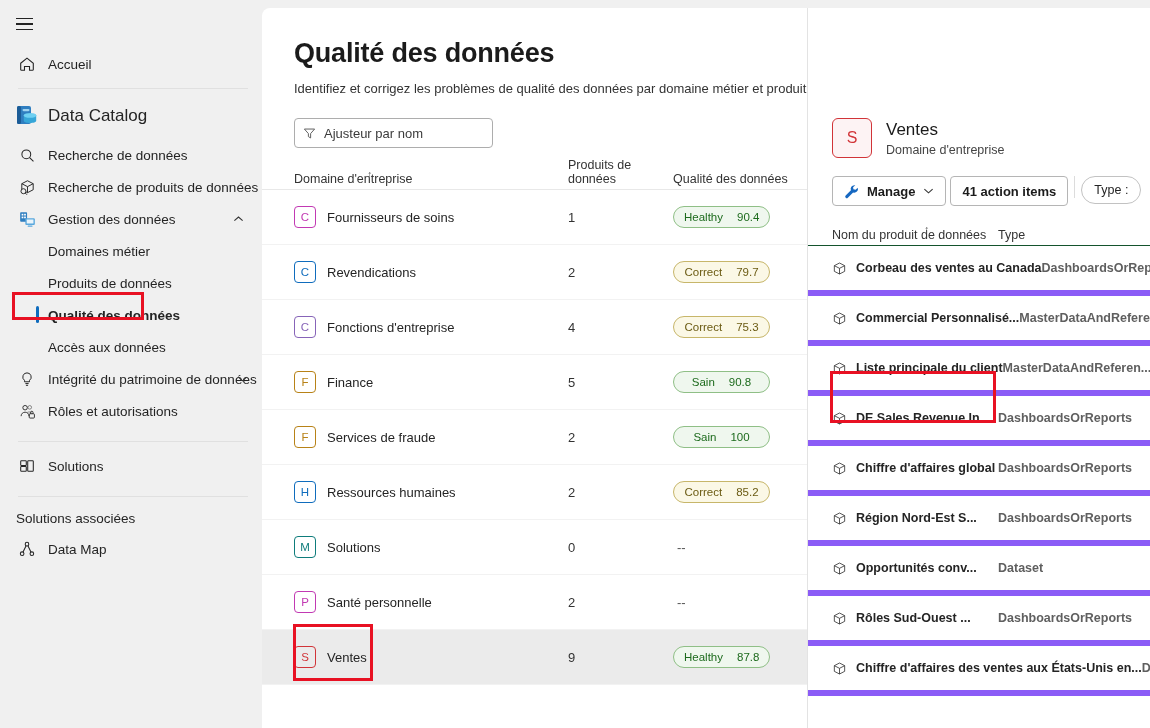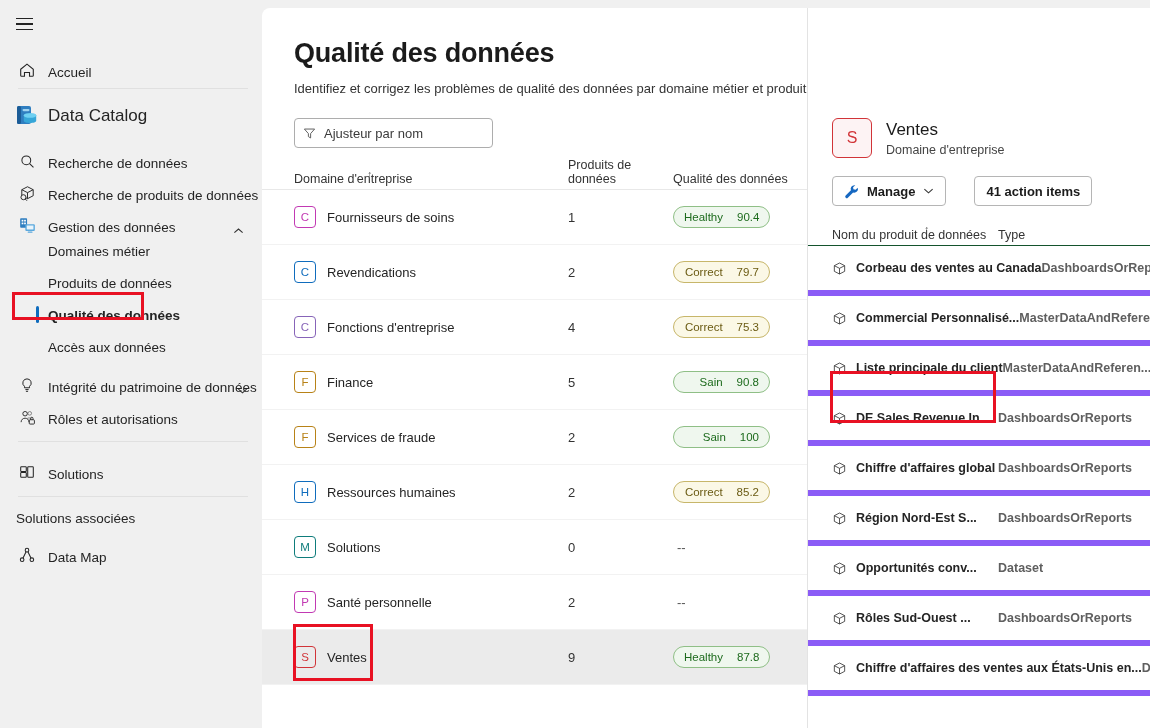--- a/index.html
+++ b/index.html
@@ -20,21 +20,21 @@
     padding: 0;
   }
   .hamburger {
     width: 32px; height: 32px; margin: 8px 0 0 8px;
     display: flex; flex-direction: column; justify-content: center;
     align-items: center; gap: 4px; cursor: pointer; border-radius: 4px;
   }
   .hamburger span { display:block; width: 17px; height: 1.5px; background: #242424; }
 
   .nav-item {
-    display: flex; align-items: flex-end; height: 32px;
+    display: flex; align-items: center; height: 32px;
     margin: 0 8px; padding-left: 9px; border-radius: 4px;
     cursor: pointer; font-size: 13.5px; color: #242424; position: relative;
   }
   .nav-item .ico { width: 20px; height: 20px; margin-right: 11px; flex: 0 0 20px;
       display:flex; align-items:center; justify-content:center; }
   .nav-item .lbl { white-space: nowrap; }
   .nav-item .chev { position: absolute; right: 10px; font-size: 10px; color:#444; }
 
   .nav-sub {
     display: flex; align-items: center; height: 32px;
@@ -86,21 +86,21 @@
   .td1 { flex: 0 0 274px; display: flex; align-items: center; gap: 11px; }
   .td2 { flex: 0 0 105px; font-size: 13px; color: #333; }
   .td3 { flex: 0 0 120px; }
   .dbadge {
     width: 22px; height: 22px; border-radius: 4px; border: 1.4px solid;
     display:flex; align-items:center; justify-content:center;
     font-size: 11.5px; font-weight: 400; flex: 0 0 22px;
   }
   .dname { font-size: 13px; color: #242424; }
   .pill {
-    display: inline-flex; align-items: center; justify-content: flex-end;
+    display: inline-flex; align-items: center; justify-content: center;
     min-width: 97px; height: 22px; border-radius: 11px; border: 1px solid;
     padding: 0 10px; font-size: 11.5px; gap: 14px;
   }
   .pill .pv { font-weight: 400; }
   .nodata { font-size: 13px; color: #555; padding-left: 4px; }
 
   
   .rightpane {
     position: absolute; left: 807px; top: 8px; width: 343px; height: 720px;
     background: #fff; border-left: 1px solid #e3e3e3;
@@ -108,21 +108,21 @@
   .rp-head { display: flex; align-items: center; padding: 110px 0 0 24px; }
   .rp-avatar {
     width: 40px; height: 40px; border-radius: 6px; border: 1.5px solid #d13438;
     background: #fdf3f4; display:flex; align-items:center; justify-content:center;
     font-size: 16px; color: #d13438; flex: 0 0 40px;
   }
   .rp-ttl { margin-left: 14px; }
   .rp-name { font-size: 17px; color: #1b1b1b; line-height: 20px; }
   .rp-kind { font-size: 12.5px; color: #444; margin-top: 3px; }
 
-  .rp-toolbar { display: flex; margin: 18px 0 0 24px; gap: 28px; }
+  .rp-toolbar { display: flex; margin: 18px 0 0 24px; gap: 4px; }
   .btn {
     height: 30px; border: 1px solid #b5b5b5; border-radius: 4px; background: #fff;
     display: flex; align-items: center; padding: 0 11px; gap: 8px;
     font-size: 13px; font-weight: 600; color: #1b1b1b; cursor: pointer; white-space: nowrap;
   }
   .vsep { width: 1px; height: 22px; background: #dcdcdc; margin: 0 2px; }
   .pillbtn {
     height: 28px; border: 1px solid #c2c2c2; border-radius: 14px; background: #fff;
     display:flex; align-items:center; padding: 0 12px; font-size: 12.5px;
     color:#242424; cursor:pointer; white-space: nowrap;

